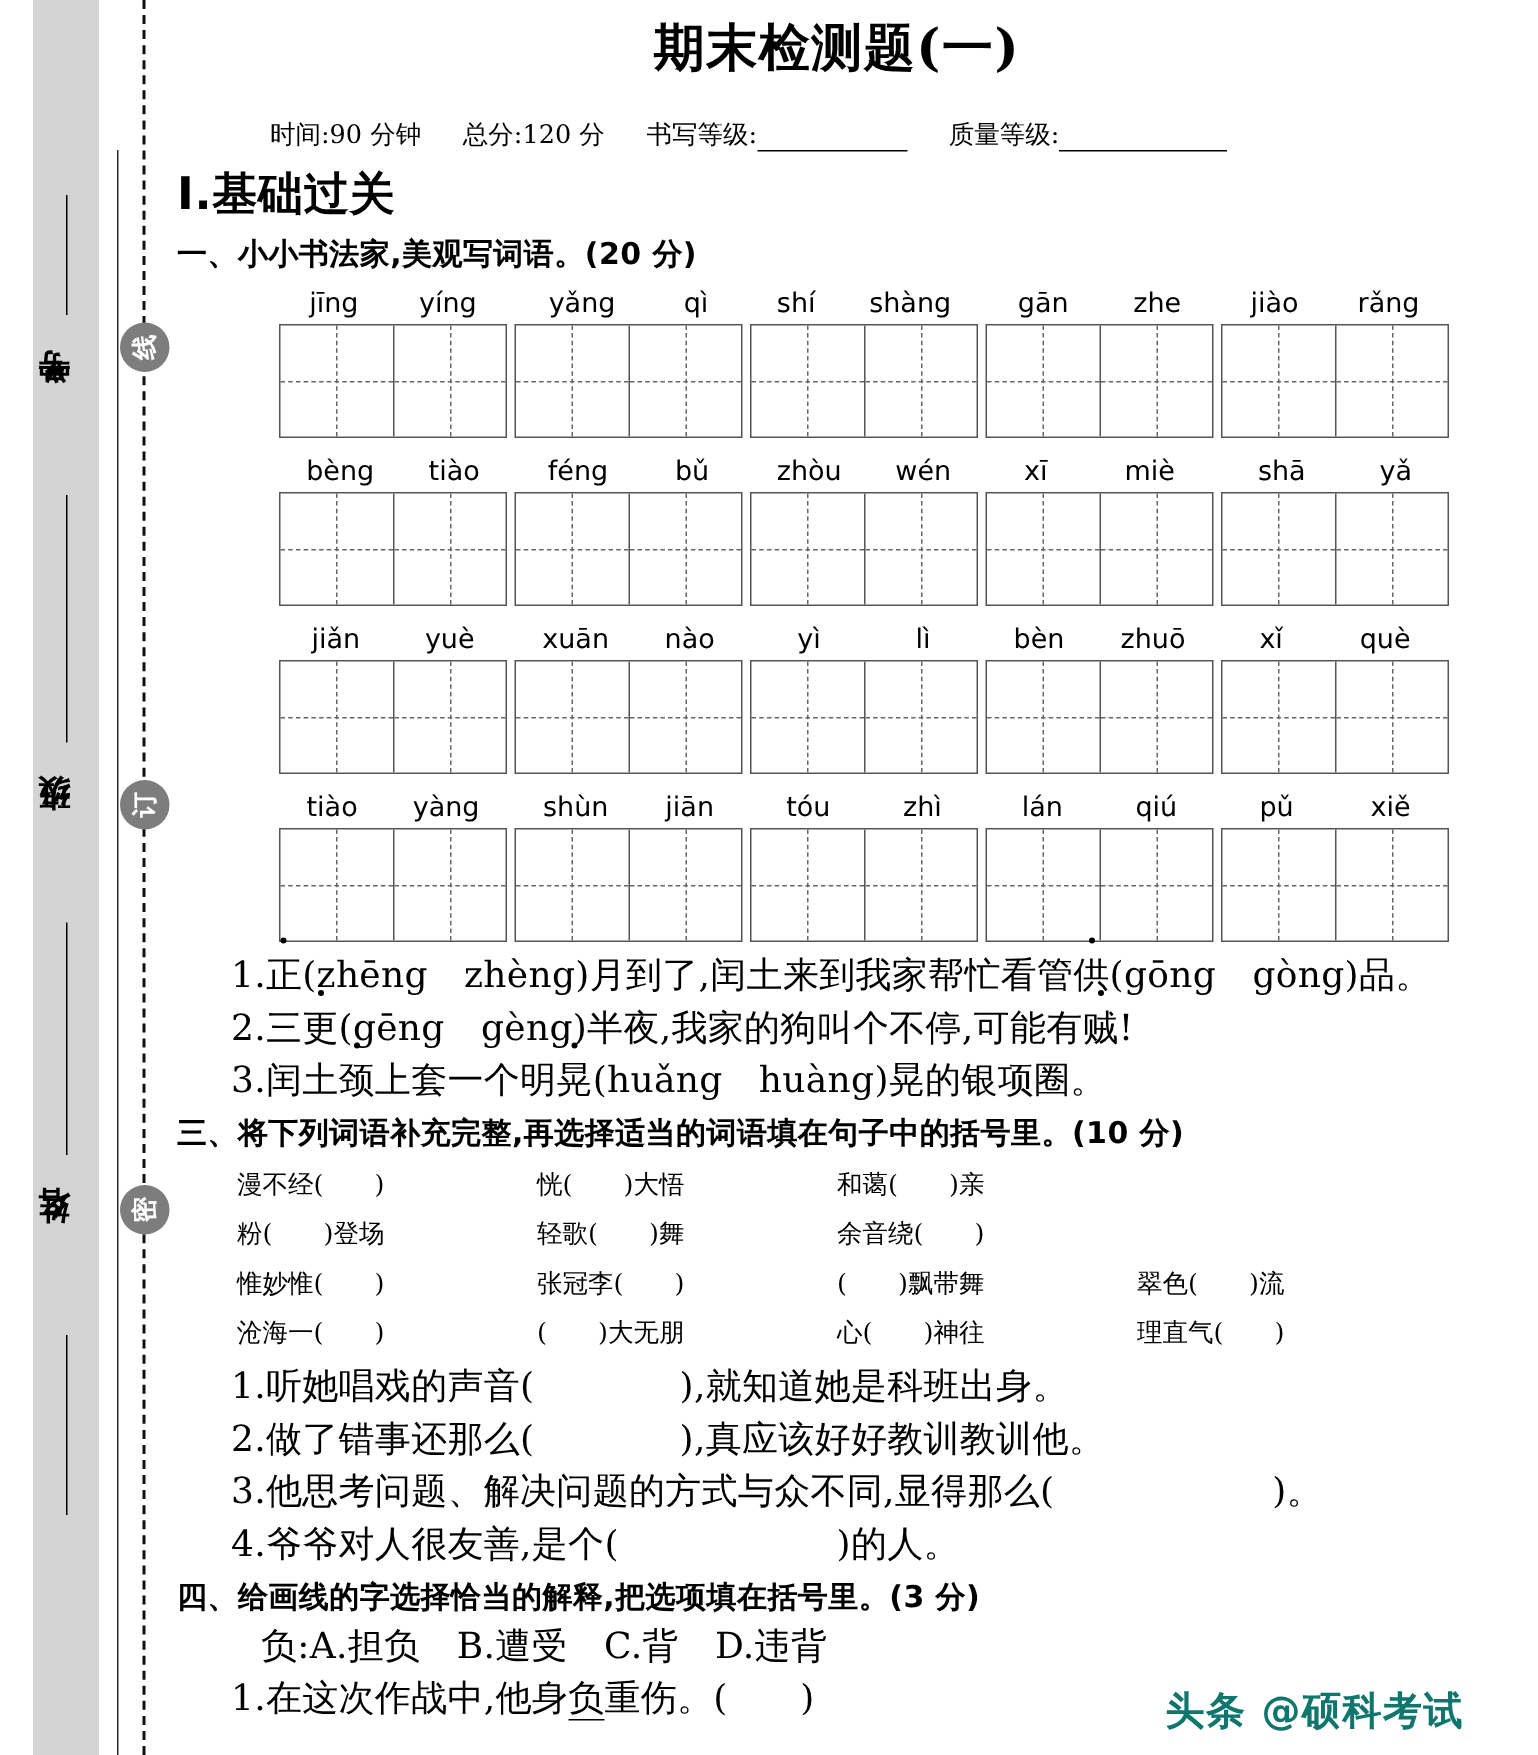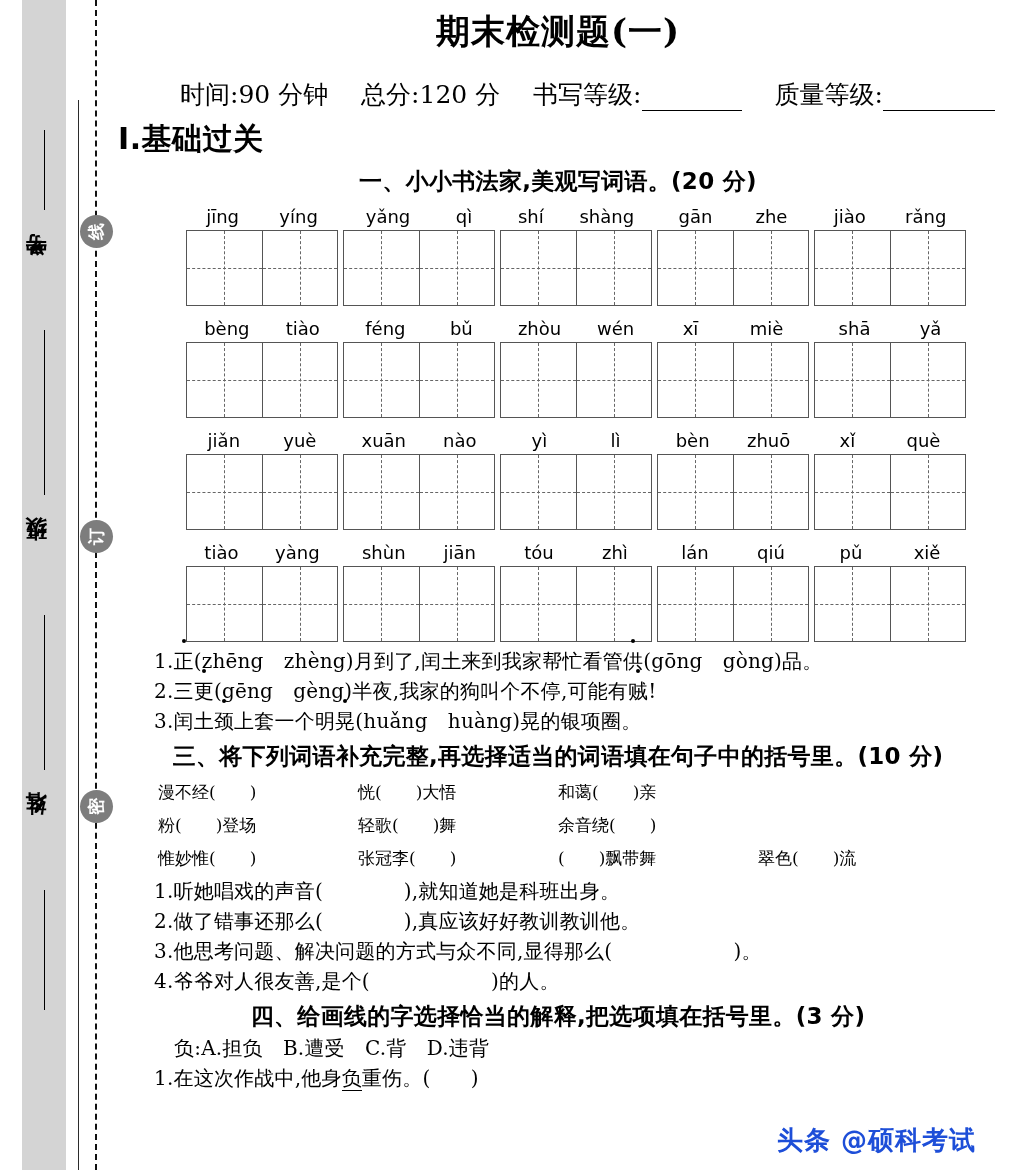--- a/index.html
+++ b/index.html
@@ -105,21 +105,21 @@
     font-size: 34px;
     font-weight: 700;
     letter-spacing: 1px;
     padding-top: 9px;
     font-family: "DejaVu Serif", "Liberation Serif", serif;
   }
 
   .meta-row {
     margin-top: 23px;
     padding-left: 62px;
-    font-size: 25px;
+    font-size: 17px;
     white-space: nowrap;
   }
   .meta-row .gap { display: inline-block; width: 17px; }
   .blank-line {
     display: inline-block;
     width: 100px;
     border-bottom: 1px solid #000;
     height: 15px;
     vertical-align: bottom;
   }
@@ -127,26 +127,25 @@
 
   .part-title {
     font-size: 30px;
     font-weight: 700;
     margin-top: 8px;
     letter-spacing: 0.5px;
     font-family: "DejaVu Sans", "Liberation Sans", sans-serif;
   }
 
   .sec-head {
-    font-size: 23px;
+    font-size: 20px;
     font-weight: 700;
     margin-top: 6px;
     font-family: "DejaVu Sans", "Liberation Sans", sans-serif;
     letter-spacing: 0.3px;
-    text-align: center;
   }
   .ul-blank {
     display: inline-block;
     width: 42px;
     border-bottom: 2px solid #000;
     height: 13px;
     vertical-align: baseline;
   }
 
   
@@ -197,21 +196,21 @@
     content: "";
     position: absolute;
     top: 50%;
     left: 0;
     right: 0;
     border-top: 1px dashed #666;
   }
 
   
   .q-line {
-    font-size: 20px;
+    font-size: 24px;
     padding-left: 36px;
     margin-top: 3px;
     white-space: nowrap;
     letter-spacing: 0.2px;
   }
   .dotchar { position: relative; display: inline-block; }
   .dotchar::after {
     content: "";
     position: absolute;
     left: 50%;
@@ -235,21 +234,21 @@
     align-items: center;
   }
   .idiom-cell { width: 200px; white-space: nowrap; }
 
   .watermark {
     position: absolute;
     right: 22px;
     bottom: 12px;
     font-size: 26px;
     font-weight: 700;
-    color: #1d4ed8;
+    color: #0f766e;
     font-family: "DejaVu Sans", "Liberation Sans", sans-serif;
     letter-spacing: 1px;
   }
 </style>
 </head>
 <body>
 
 <div class="sidebar-strip"></div>
 <div class="sidebar-rule"></div>
 
@@ -498,20 +497,26 @@
       <div class="idiom-cell">粉(　　)登场</div>
       <div class="idiom-cell">轻歌(　　)舞</div>
       <div class="idiom-cell">余音绕(　　)</div>
     </div>
     <div class="idiom-row">
       <div class="idiom-cell">惟妙惟(　　)</div>
       <div class="idiom-cell">张冠李(　　)</div>
       <div class="idiom-cell">(　　)飘带舞</div>
       <div class="idiom-cell">翠色(　　)流</div>
     </div>
+    <div class="idiom-row">
+      <div class="idiom-cell">沧海一(　　)</div>
+      <div class="idiom-cell">(　　)大无朋</div>
+      <div class="idiom-cell">心(　　)神往</div>
+      <div class="idiom-cell">理直气(　　)</div>
+    </div>
   </div>
   <div class="q-line">1.听她唱戏的声音(　　　　),就知道她是科班出身。</div>
   <div class="q-line">2.做了错事还那么(　　　　),真应该好好教训教训他。</div>
   <div class="q-line">3.他思考问题、解决问题的方式与众不同,显得那么(　　　　　　)。</div>
   <div class="q-line">4.爷爷对人很友善,是个(　　　　　　)的人。</div>
 
   <div class="sec-head">
     <span>四、给画线的字选择恰当的解释,把选项填在括号里。</span><span>(3 分)</span>
   </div>
   <div class="q-line" style="padding-left:56px;">负:A.担负　B.遭受　C.背　D.违背</div>

